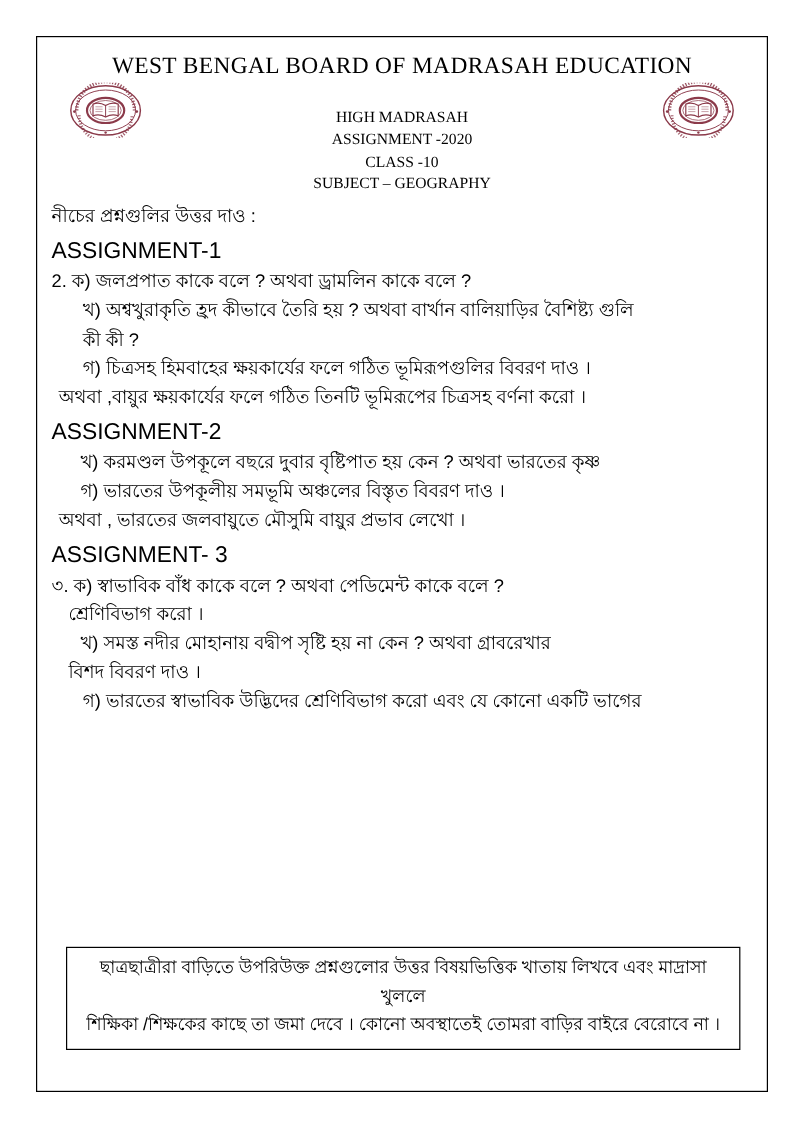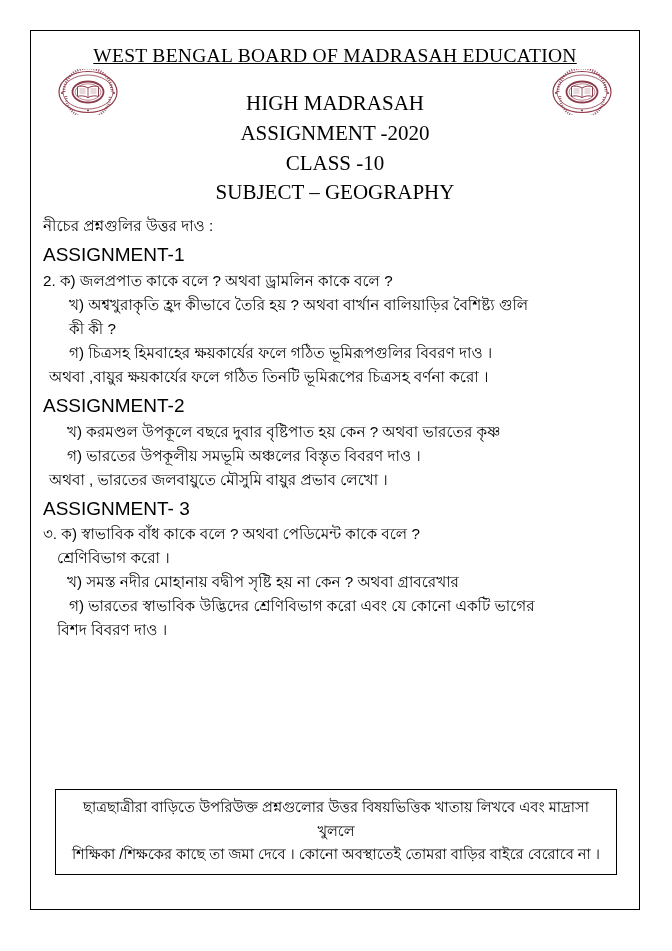--- a/index.html
+++ b/index.html
@@ -27,35 +27,34 @@
   }
 
   
   .doc-title {
     text-align: center;
     font-size: 19.5px;
     letter-spacing: 0.3px;
     padding-top: 14px;
     white-space: nowrap;
     font-family: "Liberation Serif", "DejaVu Serif", serif;
-    text-decoration: underline;
   }
 
   .seal {
     position: absolute;
     width: 62px;
     height: 46px;
   }
   .seal.left  { left: 26px;  top: 38px; }
   .seal.right { right: 26px; top: 38px; }
 
   
   .title-block {
     text-align: center;
-    font-size: 21px;
+    font-size: 13px;
     line-height: 1.42;
     margin-top: 22px;
   }
   .title-block div { white-space: nowrap; }
 
   
   .body-area {
     padding: 4px 14px 0 12px;
   }
   .bn {
@@ -150,22 +149,22 @@
 
     <div class="en-head">ASSIGNMENT-2</div>
     <div class="bn q-sub2">খ)    করমণ্ডল উপকূলে বছরে দুবার বৃষ্টিপাত হয় কেন ? অথবা ভারতের কৃষ্ণ</div>
     <div class="bn q-sub2">গ)      ভারতের উপকূলীয় সমভূমি অঞ্চলের বিস্তৃত বিবরণ দাও  ।</div>
     <div class="bn q-alt">অথবা , ভারতের জলবায়ুতে মৌসুমি বায়ুর প্রভাব লেখো  ।</div>
 
     <div class="en-head">ASSIGNMENT- 3</div>
     <div class="bn q-line">৩. ক)  স্বাভাবিক বাঁধ কাকে বলে ? অথবা পেডিমেন্ট কাকে বলে ?</div>
     <div class="bn q-cont">শ্রেণিবিভাগ করো  ।</div>
     <div class="bn q-sub2">খ)    সমস্ত নদীর মোহানায় বদ্বীপ সৃষ্টি হয় না কেন ?  অথবা গ্রাবরেখার</div>
+    <div class="bn q-cont">বিশদ বিবরণ দাও  ।</div>
     <div class="bn q-sub">গ) ভারতের স্বাভাবিক উদ্ভিদের শ্রেণিবিভাগ করো এবং যে কোনো একটি ভাগের</div>
-    <div class="bn q-cont">বিশদ বিবরণ দাও  ।</div>
 
   </div>
 
   <div class="note-box">
     <div class="bn">ছাত্রছাত্রীরা বাড়িতে  উপরিউক্ত প্রশ্নগুলোর উত্তর বিষয়ভিত্তিক খাতায় লিখবে এবং  মাদ্রাসা খুললে</div>
     <div class="bn">শিক্ষিকা /শিক্ষকের কাছে তা জমা দেবে  । কোনো অবস্থাতেই তোমরা বাড়ির বাইরে বেরোবে না  ।</div>
   </div>
 
 </div>
 

